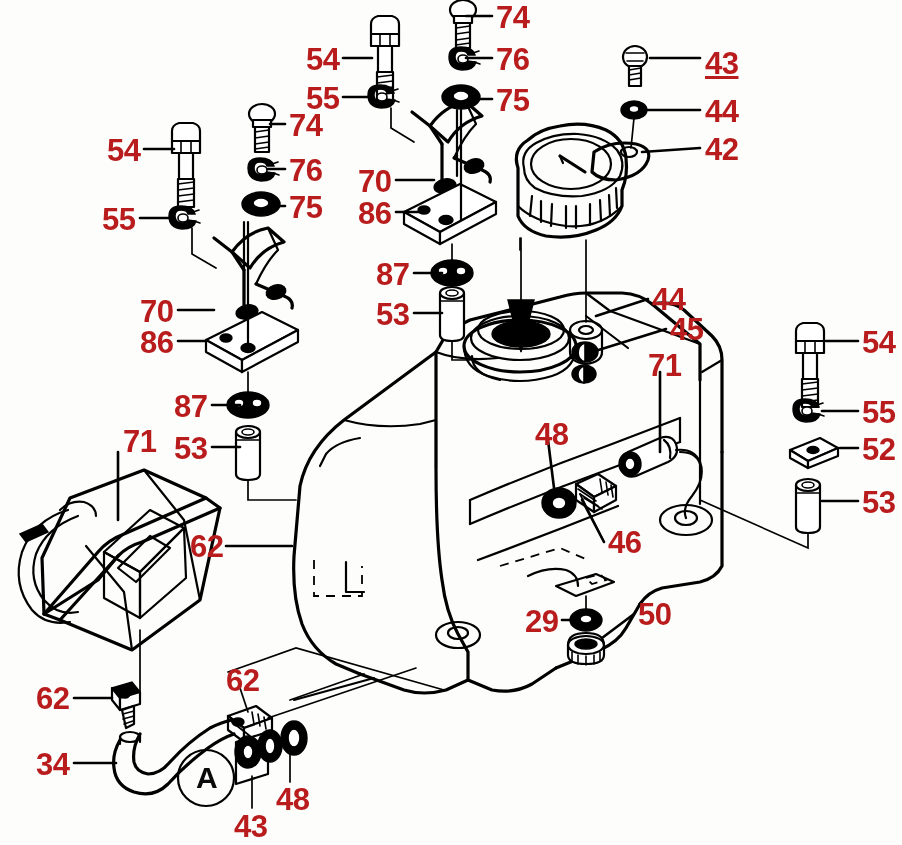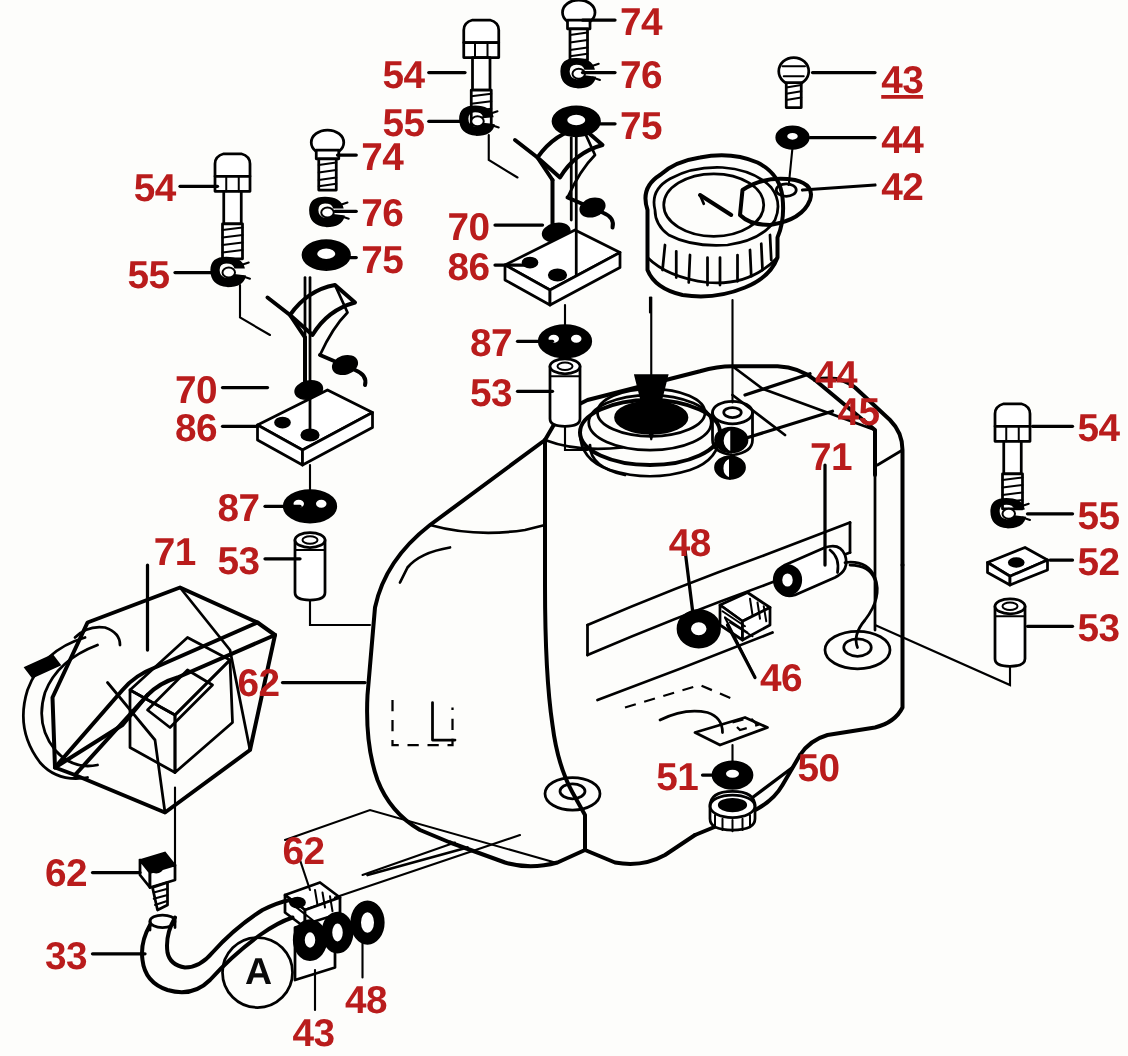--- a/index.html
+++ b/index.html
@@ -511,22 +511,22 @@
 <div class="lbl" style="left:535px;top:419px;">48</div>
 <div class="lbl" style="left:862px;top:397px;">55</div>
 <div class="lbl" style="left:174px;top:391px;">87</div>
 <div class="lbl" style="left:862px;top:434px;">52</div>
 <div class="lbl" style="left:174px;top:433px;">53</div>
 <div class="lbl" style="left:104px;top:426px;margin-left:19px;">71</div>
 <div class="lbl" style="left:862px;top:487px;">53</div>
 <div class="lbl" style="left:190px;top:531px;">62</div>
 <div class="lbl" style="left:608px;top:527px;">46</div>
 <div class="lbl" style="left:638px;top:599px;text-align:center;">50</div>
-<div class="lbl" style="left:525px;top:606px;">51</div>
+<div class="lbl" style="left:525px;top:606px;">29</div>
 <div class="lbl" style="left:226px;top:665px;">62</div>
 <div class="lbl" style="left:36px;top:683px;">62</div>
-<div class="lbl" style="left:36px;top:749px;">33</div>
+<div class="lbl" style="left:36px;top:749px;">34</div>
 <div class="lbl" style="left:276px;top:784px;">48</div>
 <div class="lbl" style="left:234px;top:811px;">43</div>
 
 <div class="circ-lbl" style="left:196px;top:763px;">A</div>
 
 </div>
 
 </body></html>

